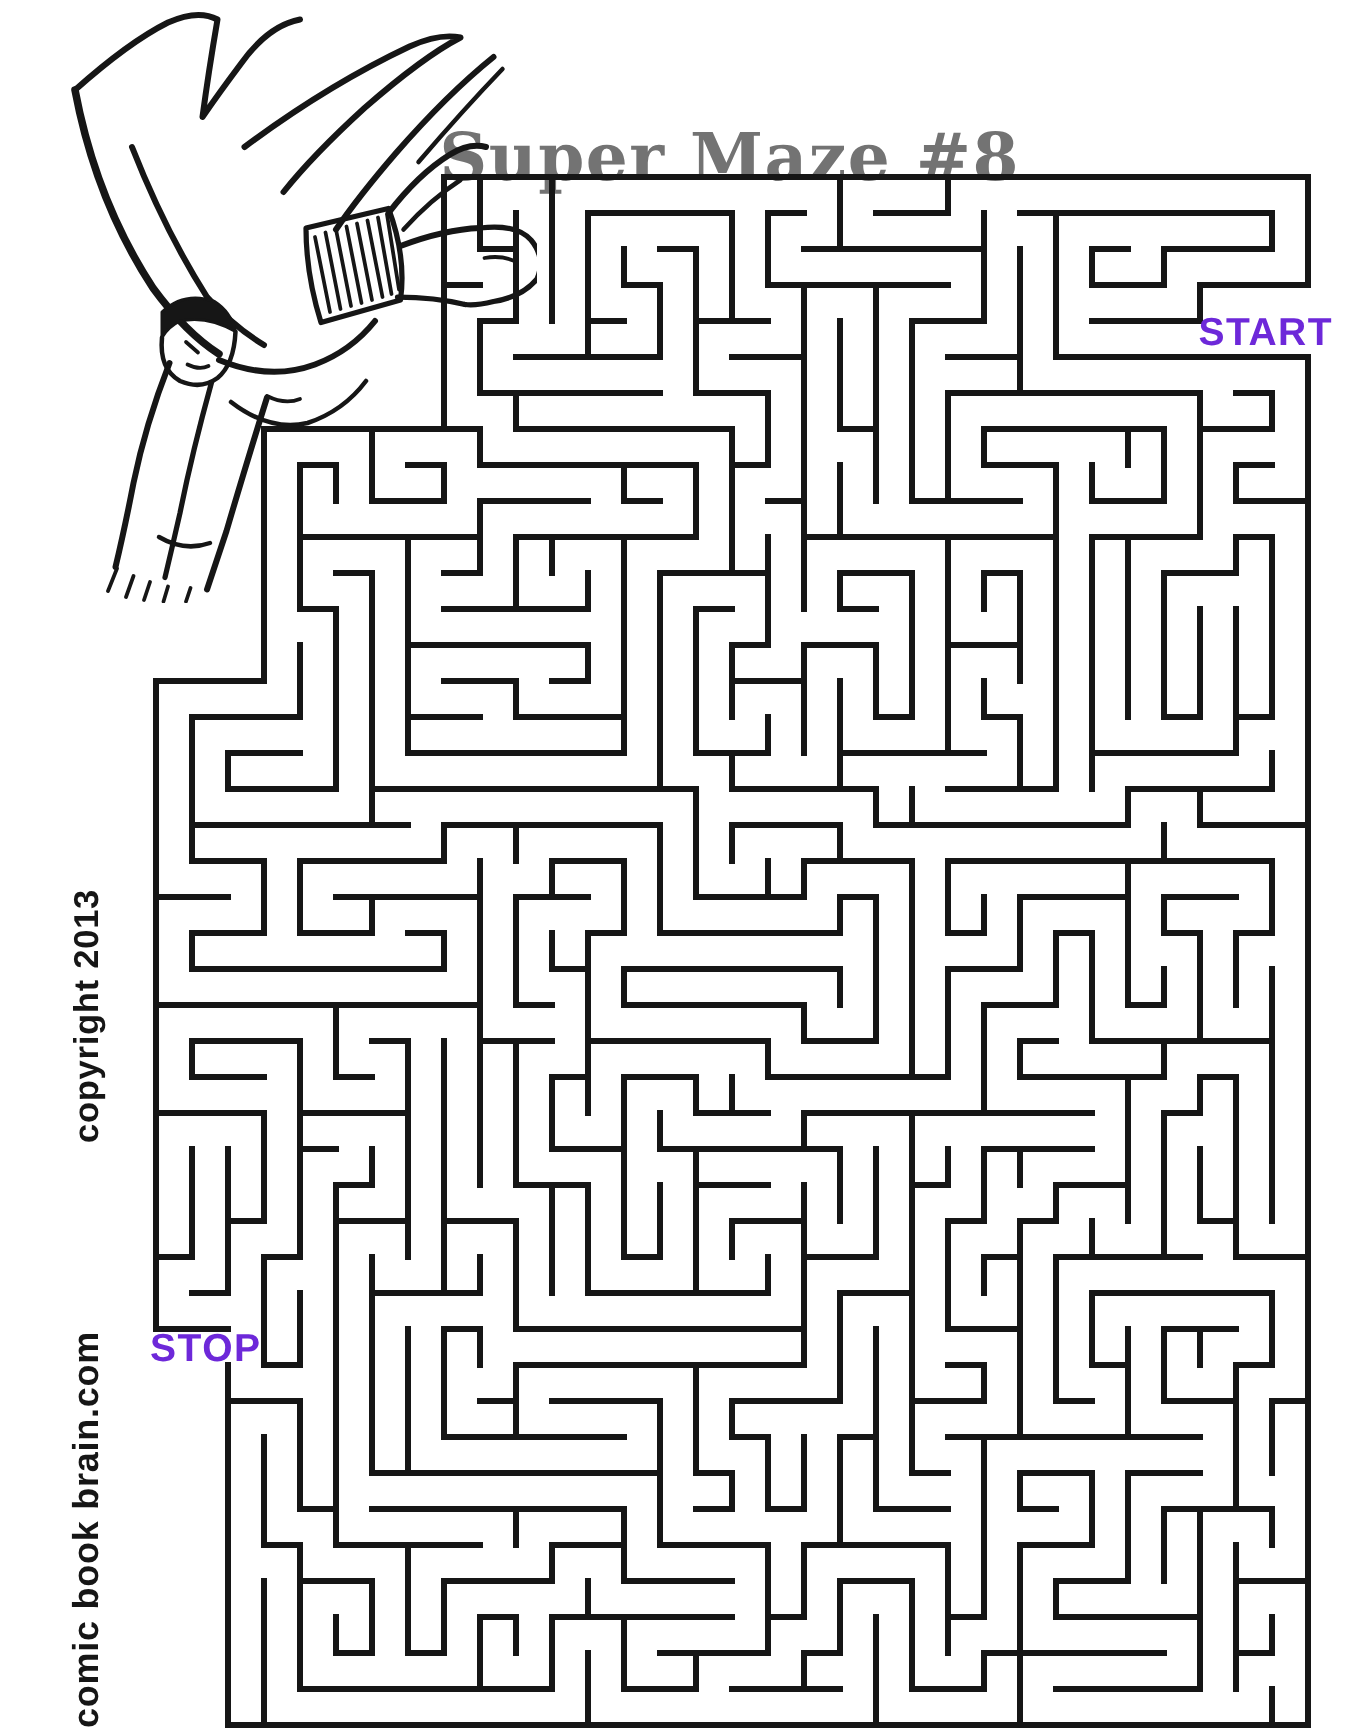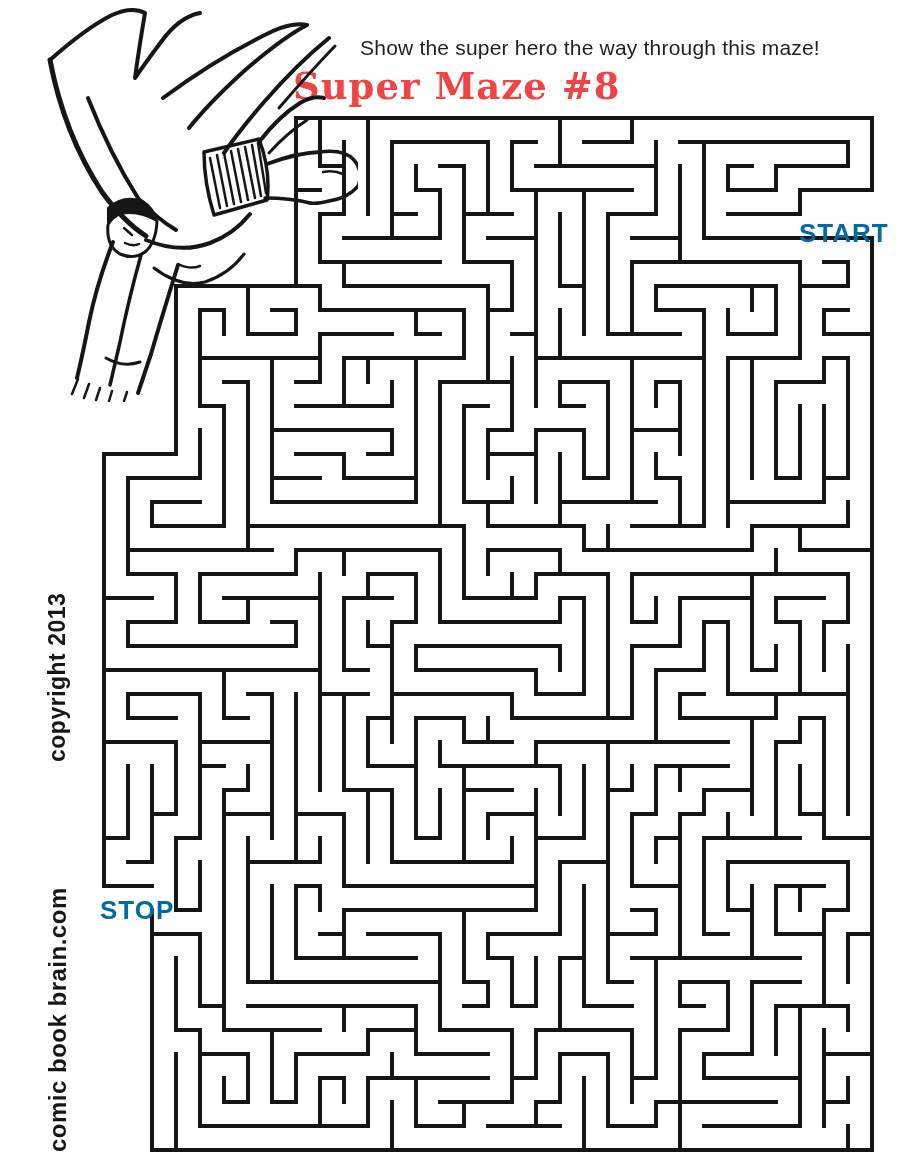--- a/index.html
+++ b/index.html
@@ -1,37 +1,36 @@
 <!DOCTYPE html>
 <html><head>
 <meta charset="utf-8">
 <style>
   html,body{margin:0;padding:0;background:#ffffff;}
   #page{position:relative;width:900px;height:1155px;background:#ffffff;overflow:hidden;
         font-family:"Liberation Sans",sans-serif;}
   #instruction{position:absolute;left:340px;top:36px;width:500px;text-align:center;
         font-size:21px;color:#1f1f1f;letter-spacing:.2px;}
-  #title{position:absolute;left:293px;top:64px;font-family:"DejaVu Serif",serif;
-        font-weight:bold;font-size:37px;color:#ef4444;letter-spacing:1px;}
-  .cap-label{position:absolute;font-weight:bold;font-size:26px;color:#0369a1;letter-spacing:1px;margin-top:12px;}
+  #title{position:absolute;left:293px;top:80px;font-family:"DejaVu Serif",serif;
+        font-weight:bold;font-size:44px;color:#737373;letter-spacing:1px;}
+  .cap-label{position:absolute;font-weight:bold;font-size:26px;color:#6d28d9;letter-spacing:1px;}
   #start-label{left:799px;top:206px;}
   #stop-label{left:100px;top:883px;}
   .vtext{position:absolute;transform:rotate(-90deg);transform-origin:0 0;white-space:nowrap;
         font-weight:bold;color:#161616;}
   #copyright-text{left:44px;top:762px;font-size:23px;letter-spacing:.5px;}
   #website-text{left:44px;top:1152px;font-size:24px;letter-spacing:.5px;}
   #maze-svg{position:absolute;left:0;top:0;}
   #hero-svg{position:absolute;left:28px;top:2px;}
 </style>
 </head>
 <body>
 
 <div id="page" style="background: rgb(255, 255, 255);">
 
-  <div id="instruction">Show the super hero the way through this maze!</div>
   <div id="title">Super Maze #8</div>
 
   <svg id="hero-svg" width="330" height="400" viewBox="0 0 330 400" fill="none" stroke="#161616" stroke-linecap="round" stroke-linejoin="round">
 
     <path d="M 22,58 Q 36,132 74,190 Q 96,220 118,234" stroke-width="5"></path>
 
     <path d="M 22,58 Q 58,26 84,13 Q 104,4 117,11 Q 111,46 107,76 Q 118,60 133,40 Q 151,15 172,11" stroke-width="4"></path>
 
     <path d="M 60,96 Q 82,152 110,196 Q 128,216 148,228" stroke-width="4"></path>
 

